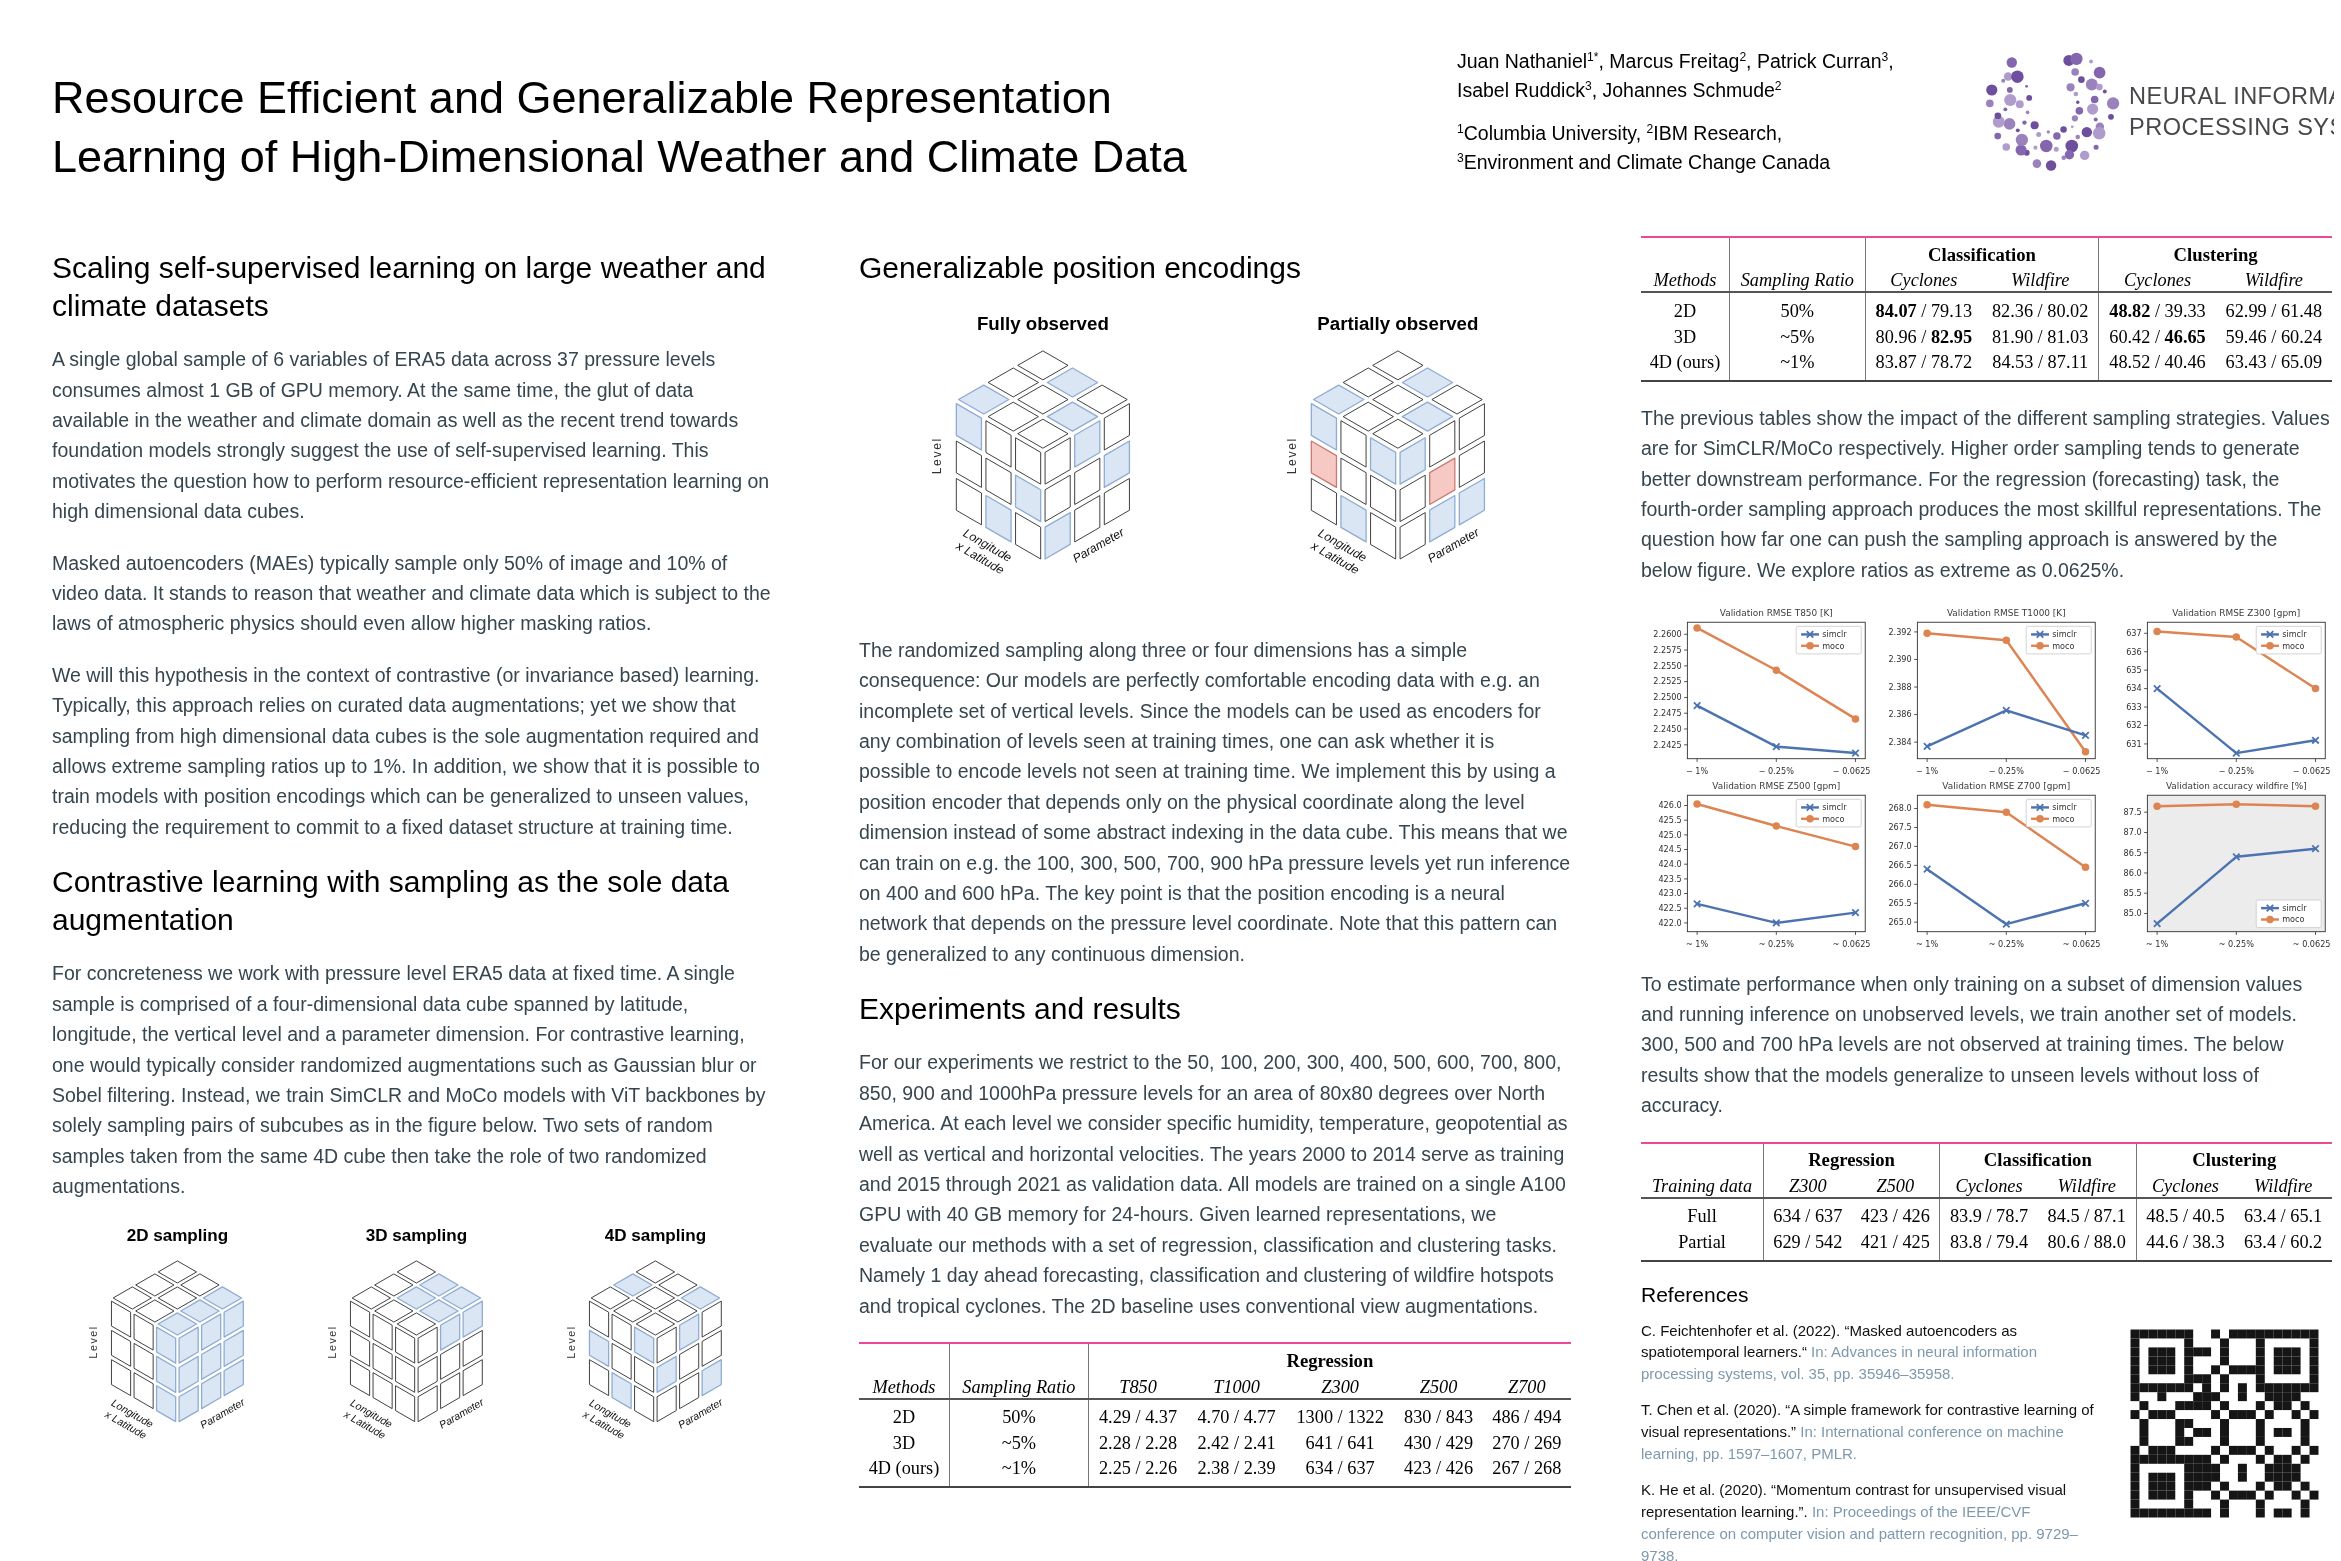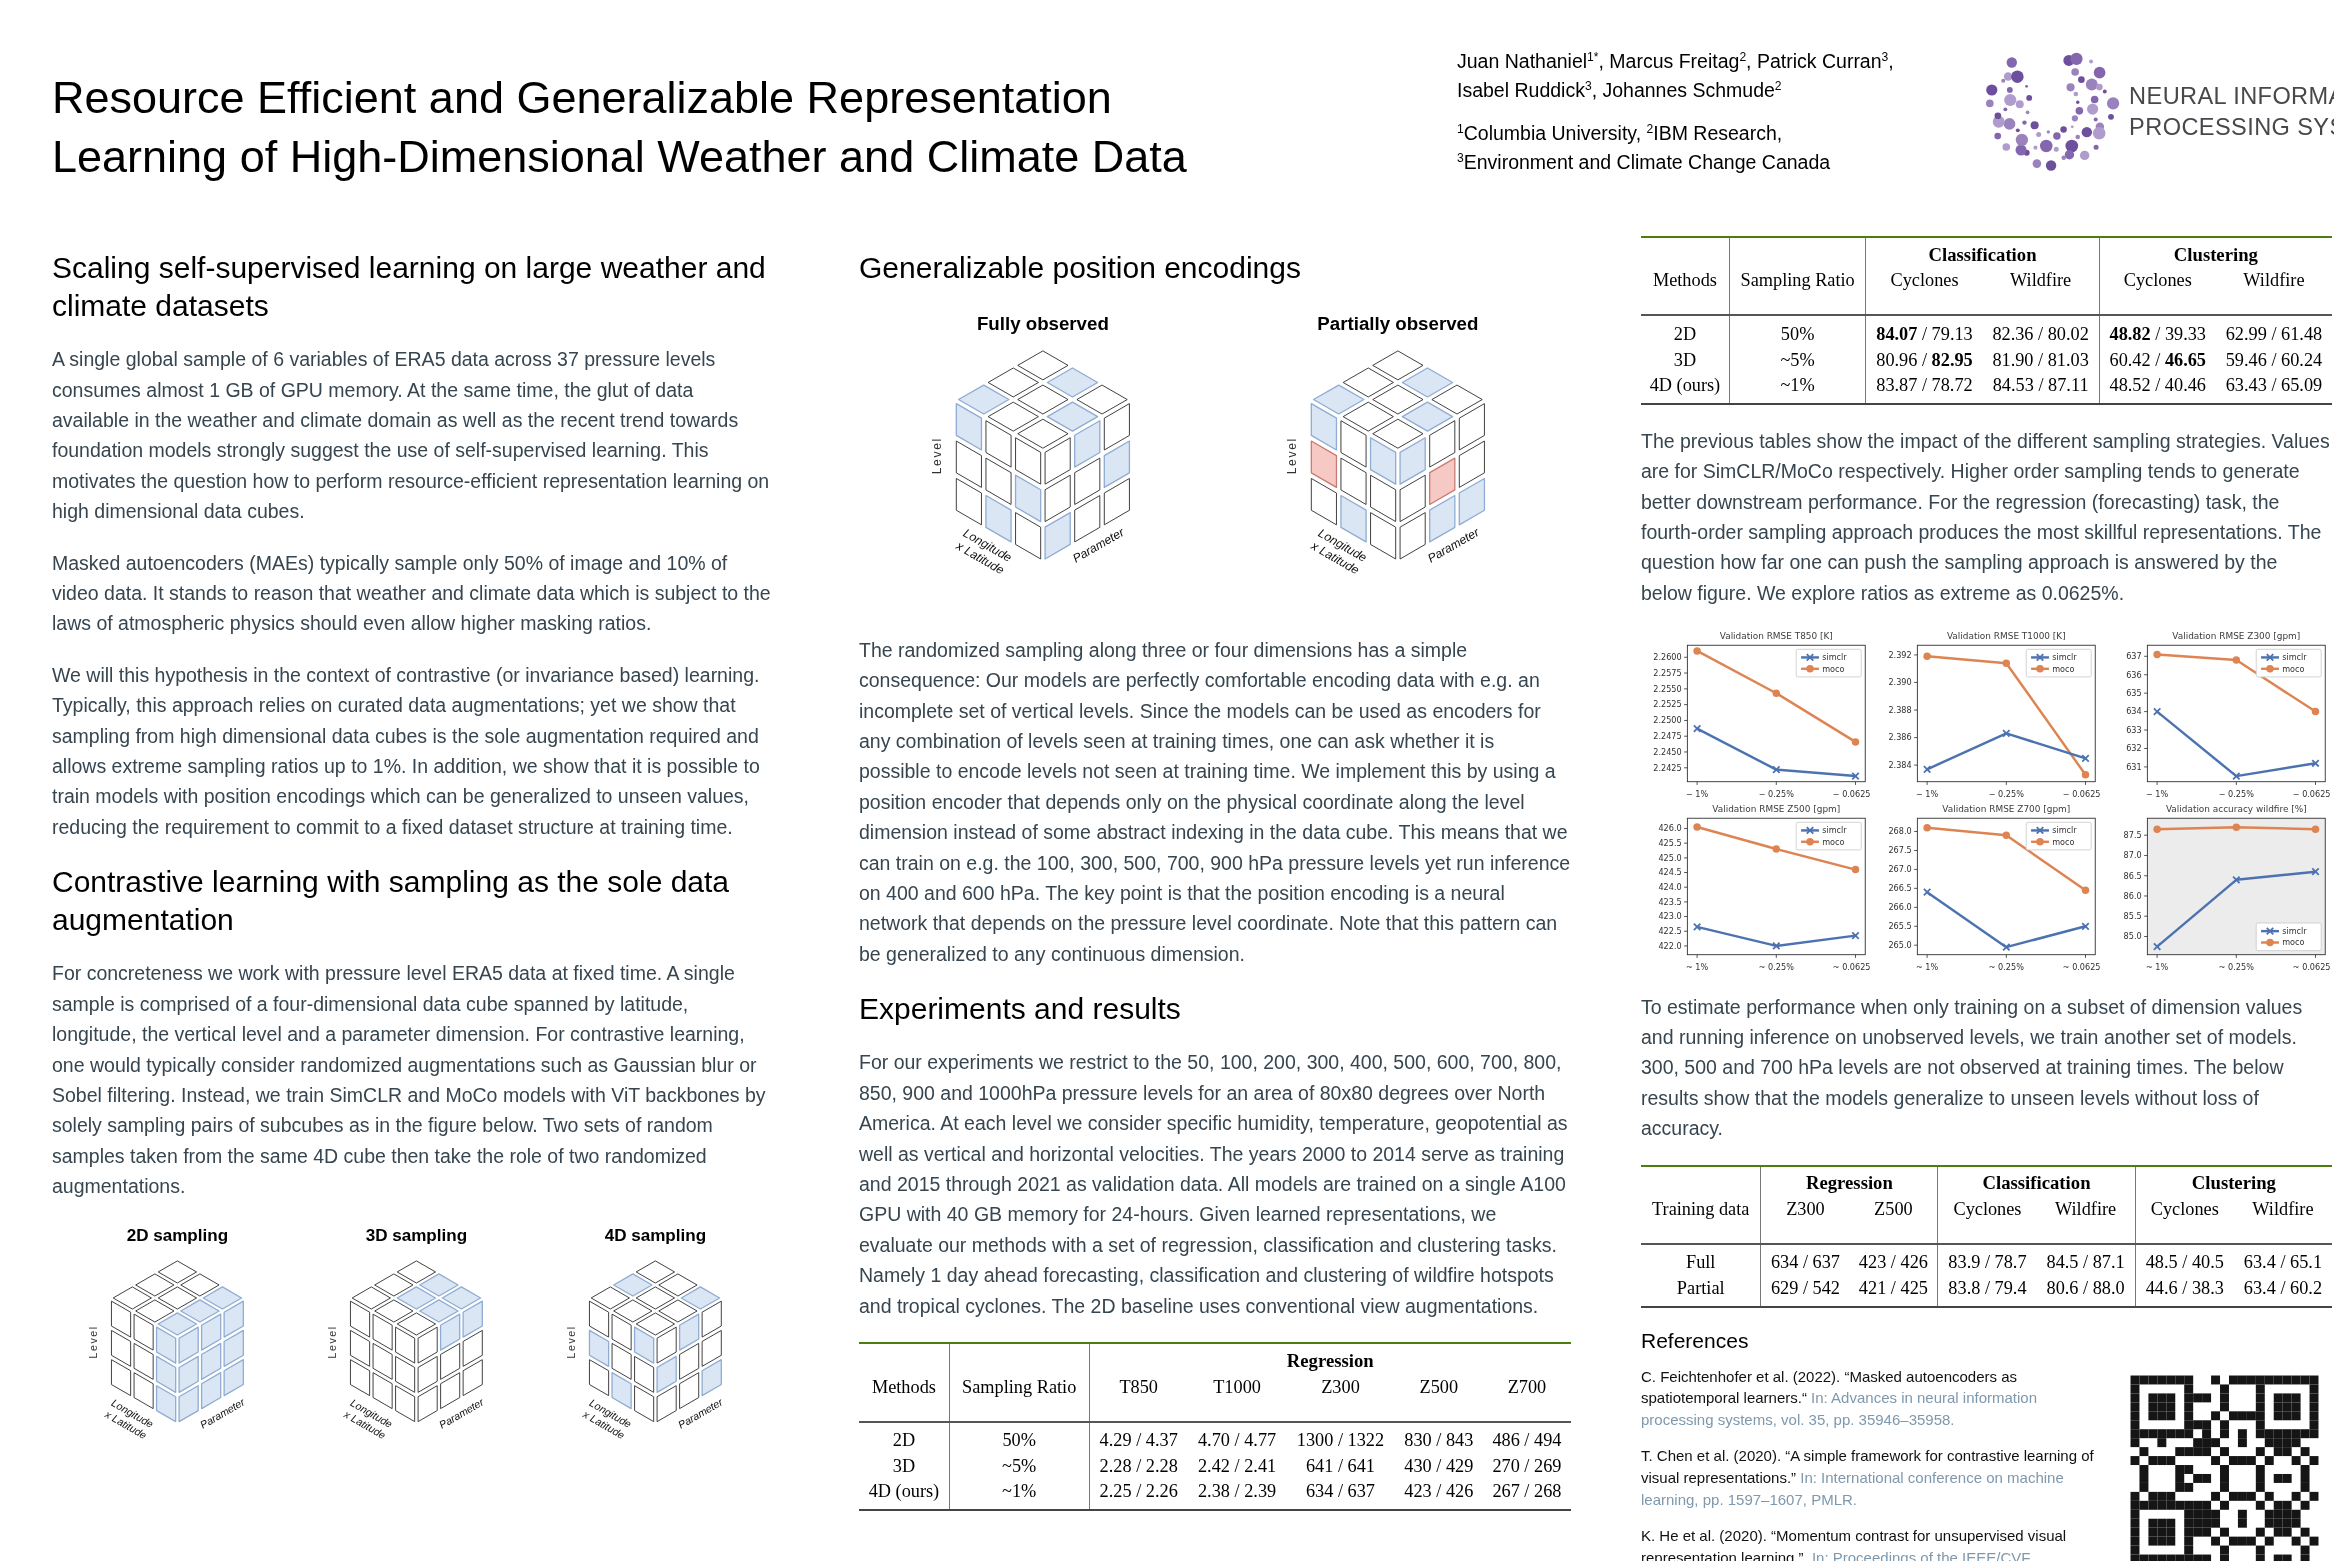--- a/index.html
+++ b/index.html
@@ -19,24 +19,24 @@
   #col3{left:1641px;top:236px;width:691px;}
   h2{font-size:30px;font-weight:400;line-height:1.26;color:#000;margin:0 0 19.5px 0;}
   h2.sect2{margin-top:11.4px;}
   p.body{font-size:19.5px;line-height:1.56;color:#36454f;margin:0 0 21px 0;}
   p.body:last-child{margin-bottom:0;}
   
   .cube-row{display:flex;justify-content:center;margin-top:4.9px;}
   .cube-row2{display:flex;justify-content:center;gap:13px;margin:1.6px 0 11.4px 0;text-align:center;}
   
   table.acad{border-collapse:collapse;font-family:"Liberation Serif",serif;font-size:18.3px;
-             color:#000;width:100%;border-top:2px solid #4d7c0f;border-bottom:2.4px double #444;margin:0 auto;}
+             color:#000;width:100%;border-top:2px solid #ec4899;border-bottom:2.4px double #444;margin:0 auto;}
   table.acad th,table.acad td{text-align:center;font-weight:normal;padding:2.4px 4.9px;}
   table.acad tr.grp th{font-weight:bold;padding-top:5.7px;font-size:18.7px;}
-  table.acad tr.colh th{border-bottom:2.4px double #555;padding-bottom:23px;}
+  table.acad tr.colh th{border-bottom:2.4px double #555;padding-bottom:0;font-style:italic;}
   table.acad tbody tr:first-child td{padding-top:7.3px;}
   table.acad tbody tr:last-child td{padding-bottom:6.5px;}
   table.acad .sep{border-left:1.1px solid #777;}
   .b{font-weight:bold;}
   .tablewrap{margin:8.1px 0 21px 0;}
   
   .charts{display:grid;grid-template-columns:repeat(3,230px);margin:0 0 16.3px 0;}
   .chart{width:230px;height:173px;}
   
   h3.refs{font-size:21px;font-weight:400;margin:4.9px 0 13px 0;}

